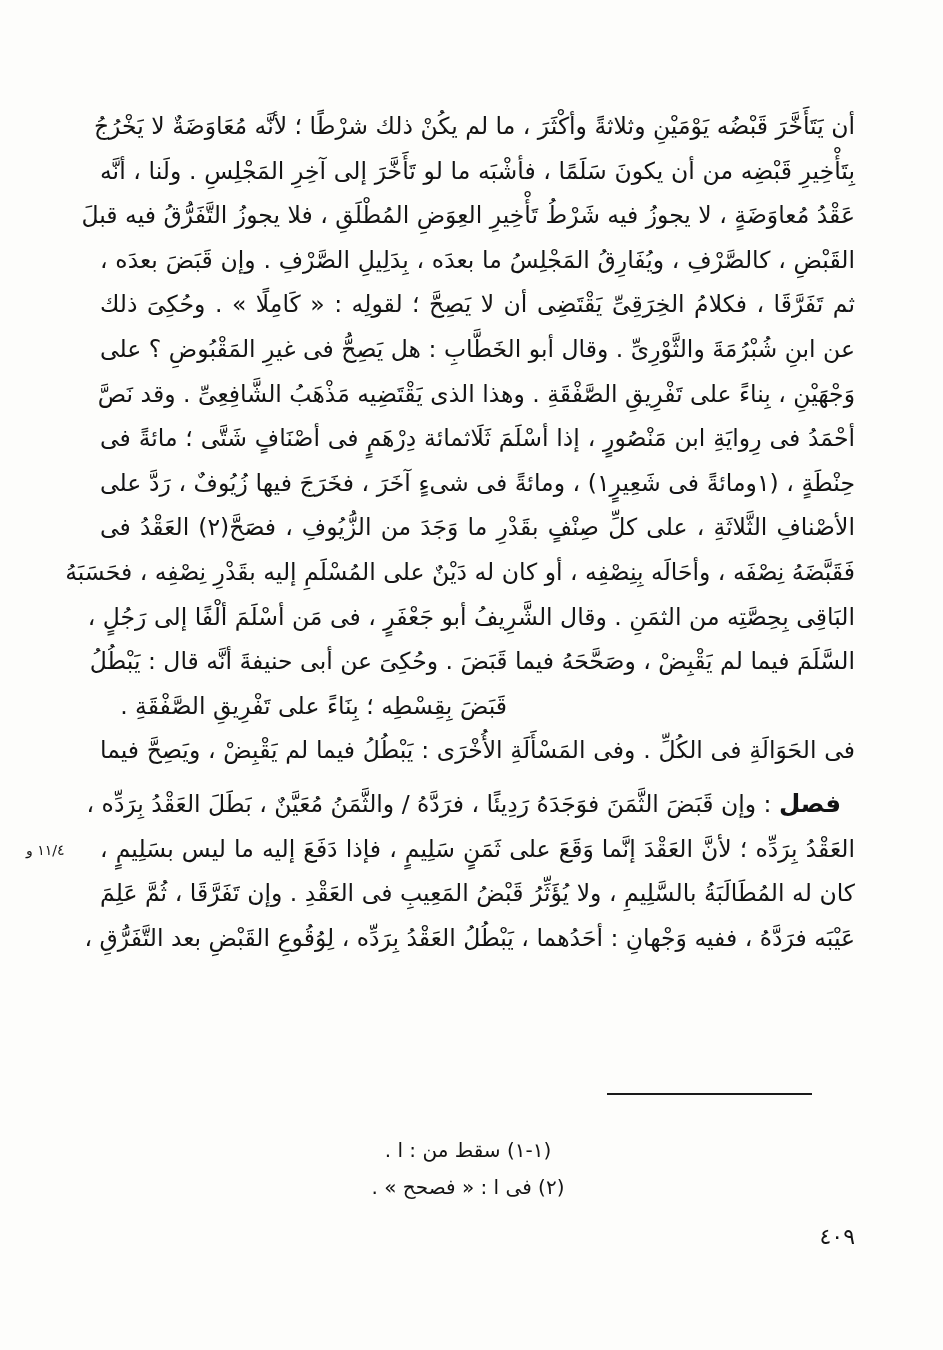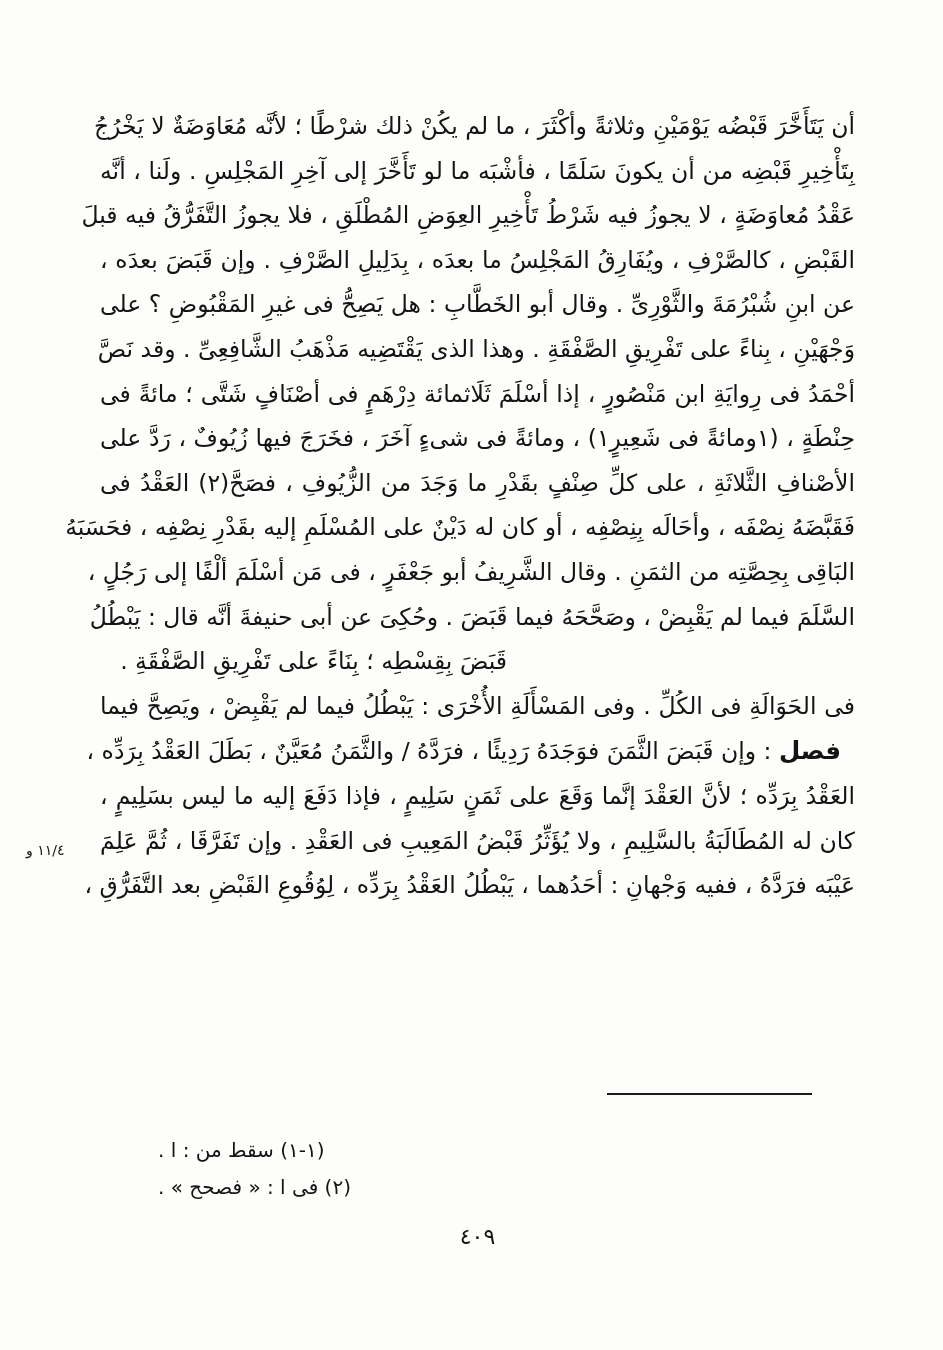--- a/index.html
+++ b/index.html
@@ -29,21 +29,21 @@
     text-justify:inter-word;
     text-align-last:justify;
     overflow:visible;
   }
   .tline.short-centered{
     text-align:right;
     text-align-last:right;
     padding-right:348px;
   }
   .tline.fasl-line{
-    margin-top:1px;
+    margin-top:9px;
     padding-right:14px;
   }
   .fasl-lead{
     font-weight:bold;
     font-size:24.5px;
   }
   .margin-note{
     position:absolute;
     top:842px;
     left:26px;
@@ -65,46 +65,46 @@
     position:absolute;
     top:1132px;
     right:165px;
     width:620px;
     direction:rtl;
   }
   .fline{
     display:block;
     font-size:20px;
     line-height:37px;
-    text-align:left;
+    text-align:center;
     white-space:nowrap;
   }
   .page-number{
     position:absolute;
     top:1224px;
     right:88px;
     width:755px;
-    text-align:center;
     font-size:22px;
     letter-spacing:4px;
     direction:rtl;
   }
 </style>
 </head>
 <body>
 
 <div class="page">
 
   <div class="margin-note">١١/٤ و</div>
 
   <div class="text-block">
     <div class="tline">أن يَتَأَخَّرَ قَبْضُه يَوْمَيْنِ وثلاثةً وأكْثَرَ ، ما لم يكُنْ ذلك شرْطًا ؛ لأنَّه مُعَاوَضَةٌ لا يَخْرُجُ</div>
     <div class="tline">بِتَأْخِيرِ قَبْضِه من أن يكونَ سَلَمًا ، فأشْبَه ما لو تَأَخَّرَ إلى آخِرِ المَجْلِسِ . ولَنا ، أنَّه</div>
     <div class="tline">عَقْدُ مُعاوَضَةٍ ، لا يجوزُ فيه شَرْطُ تَأْخِيرِ العِوَضِ المُطْلَقِ ، فلا يجوزُ التَّفَرُّقُ فيه قبلَ</div>
     <div class="tline">القَبْضِ ، كالصَّرْفِ ، ويُفَارِقُ المَجْلِسُ ما بعدَه ، بِدَلِيلِ الصَّرْفِ . وإن قَبَضَ بعدَه ،</div>
+    <div class="tline">ثم تَفَرَّقَا ، فكلامُ الخِرَقِىِّ يَقْتَضِى أن لا يَصِحَّ ؛ لقولِه : « كَامِلًا » . وحُكِىَ ذلك</div>
     <div class="tline">عن ابنِ شُبْرُمَةَ والثَّوْرِىِّ . وقال أبو الخَطَّابِ : هل يَصِحُّ فى غيرِ المَقْبُوضِ ؟ على</div>
     <div class="tline">وَجْهَيْنِ ، بِناءً على تَفْرِيقِ الصَّفْقَةِ . وهذا الذى يَقْتَضِيه مَذْهَبُ الشَّافِعِىِّ . وقد نَصَّ</div>
     <div class="tline">أحْمَدُ فى رِوايَةِ ابن مَنْصُورٍ ، إذا أسْلَمَ ثَلَاثمائة دِرْهَمٍ فى أصْنَافٍ شَتَّى ؛ مائةً فى</div>
     <div class="tline">حِنْطَةٍ ، (١ومائةً فى شَعِيرٍ١) ، ومائةً فى شىءٍ آخَرَ ، فخَرَجَ فيها زُيُوفٌ ، رَدَّ على</div>
     <div class="tline">الأصْنافِ الثَّلاثَةِ ، على كلِّ صِنْفٍ بقَدْرِ ما وَجَدَ من الزُّيُوفِ ، فصَحَّ(٢) العَقْدُ فى</div>
     <div class="tline">فَقَبَّضَهُ نِصْفَه ، وأحَالَه بِنِصْفِه ، أو كان له دَيْنٌ على المُسْلَمِ إليه بقَدْرِ نِصْفِه ، فحَسَبَهُ</div>
     <div class="tline">البَاقِى بِحِصَّتِه من الثمَنِ . وقال الشَّرِيفُ أبو جَعْفَرٍ ، فى مَن أسْلَمَ ألْفًا إلى رَجُلٍ ،</div>
     <div class="tline">السَّلَمَ فيما لم يَقْبِضْ ، وصَحَّحَهُ فيما قَبَضَ . وحُكِىَ عن أبى حنيفةَ أنَّه قال : يَبْطُلُ</div>
     <div class="tline short-centered">قَبَضَ بِقِسْطِه ؛ بِنَاءً على تَفْرِيقِ الصَّفْقَةِ .</div>
     <div class="tline">فى الحَوَالَةِ فى الكُلِّ . وفى المَسْأَلَةِ الأُخْرَى : يَبْطُلُ فيما لم يَقْبِضْ ، ويَصِحَّ فيما</div>

